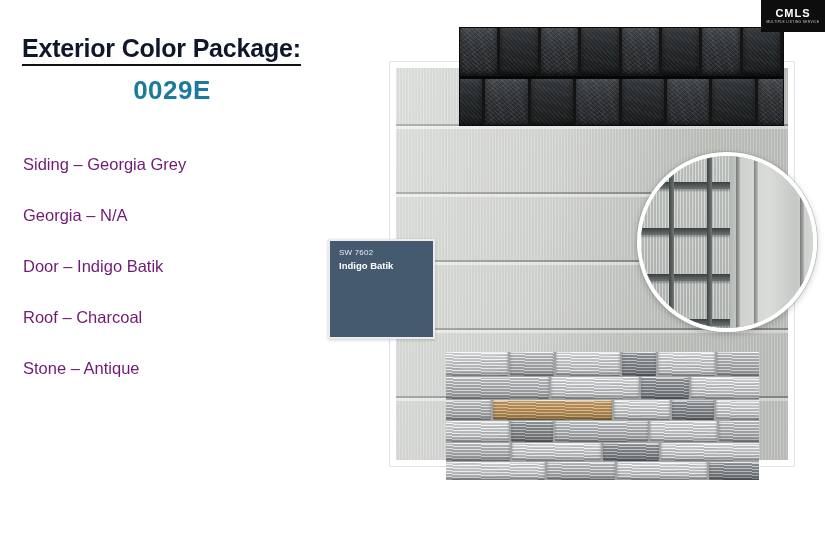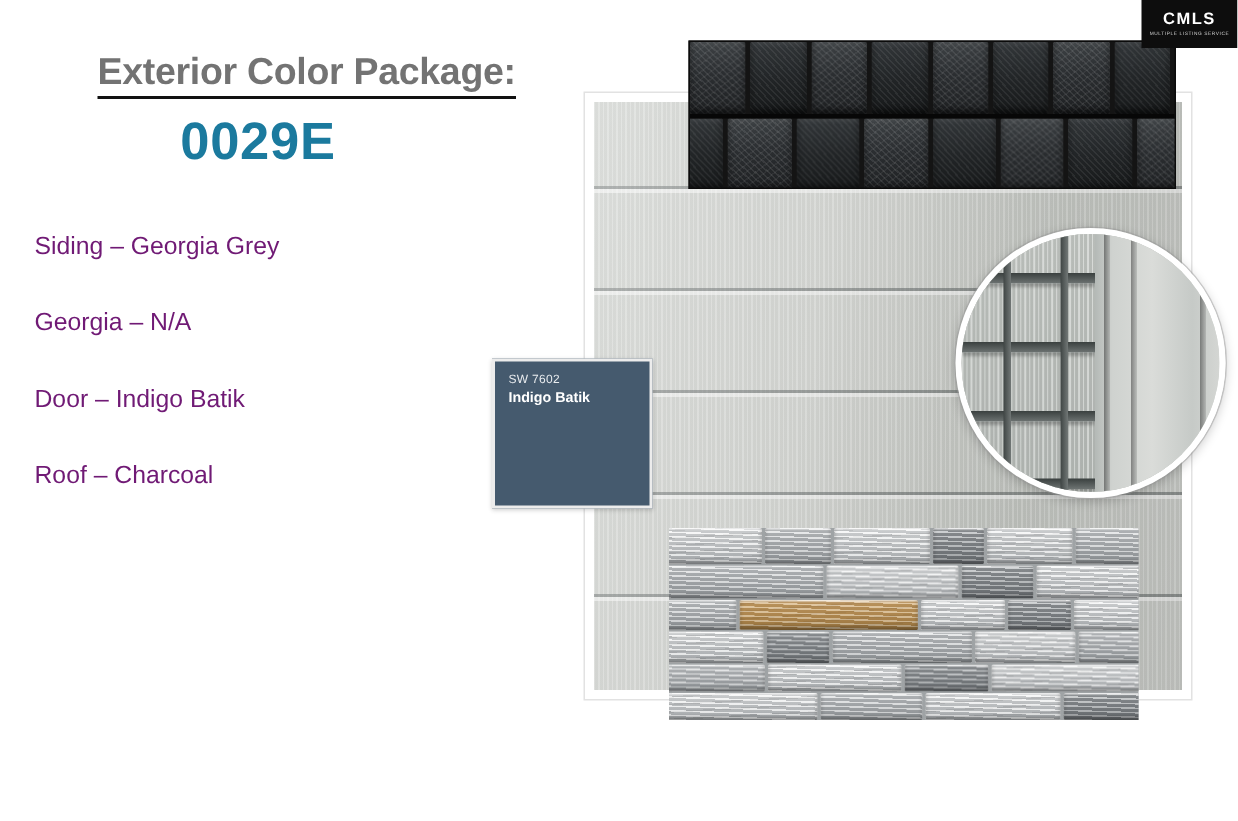--- a/index.html
+++ b/index.html
@@ -1,23 +1,23 @@
 <!DOCTYPE html>
 <html><head>
 <meta charset="utf-8">
 <style>
   html,body{margin:0;padding:0;background:#ffffff;}
   body{width:825px;height:547px;position:relative;overflow:hidden;
        font-family:"Liberation Sans","DejaVu Sans",sans-serif;background:#fff;}
 
   
   #title-block{position:absolute;left:22px;top:34px;width:340px;}
-  #package-title{font-size:25px;font-weight:bold;color:#737373;letter-spacing:-.2px;
-      border-bottom:2px solid #111;display:inline-block;padding-bottom:1px;line-height:1.15;margin-left:43px;}
-  #package-code{margin-top:9px;text-align:center;width:300px;font-size:35px;font-weight:bold;
+  #package-title{font-size:25px;font-weight:bold;color:#0f172a;letter-spacing:-.2px;
+      border-bottom:2px solid #111;display:inline-block;padding-bottom:1px;line-height:1.15;}
+  #package-code{margin-top:9px;text-align:center;width:300px;font-size:26px;font-weight:bold;
       color:#1B7A9E;letter-spacing:.5px;}
 
   #spec-list{position:absolute;left:23px;top:156px;width:345px;}
   .spec-row{font-size:16.5px;color:#701a75;line-height:1;margin-bottom:34.5px;white-space:nowrap;}
 
   
   #siding-panel{position:absolute;left:389px;top:61px;width:406px;height:406px;
       background:#fff;border:1px solid #e2e2e2;box-sizing:border-box;padding:6px;}
   #siding-surface{position:relative;width:100%;height:100%;overflow:hidden;
       background:
@@ -110,20 +110,21 @@
 <div id="title-block">
   <div id="package-title">Exterior Color Package:</div>
   <div id="package-code">0029E</div>
 </div>
 
 <div id="spec-list">
   <div class="spec-row">Siding – Georgia Grey</div>
   <div class="spec-row">Georgia – N/A</div>
   <div class="spec-row">Door – Indigo Batik</div>
   <div class="spec-row">Roof – Charcoal</div>
+  <div class="spec-row">Stone – Antique</div>
 </div>
 
 <div id="siding-panel">
   <div id="siding-surface"></div>
 </div>
 
 <div id="roof-shingles">
   <div class="shingle-row row-a">
     <span class="shingle-tab"></span>
     <span class="shingle-tab dk"></span>

